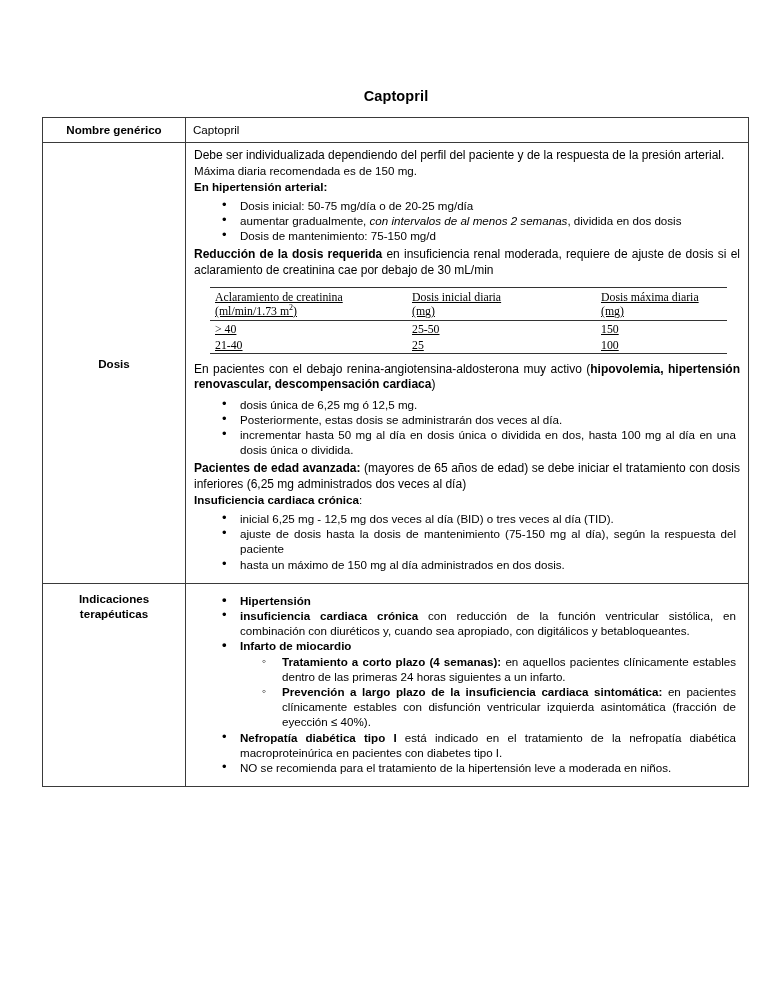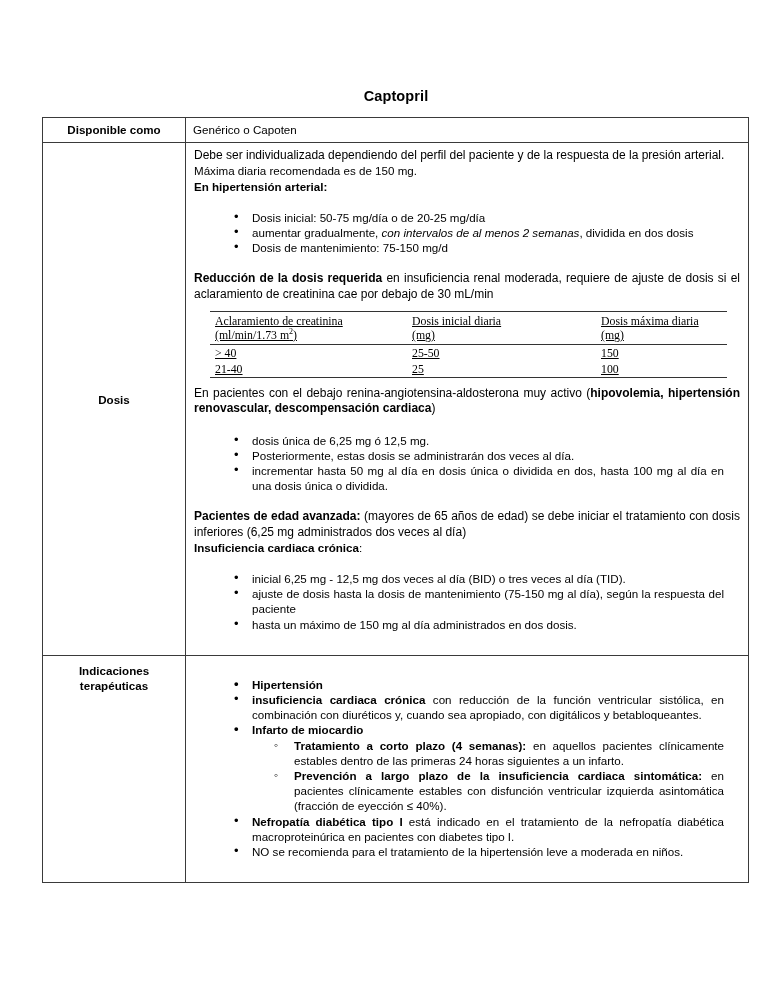--- a/index.html
+++ b/index.html
@@ -84,21 +84,21 @@
     line-height: 15.2px;
   }
   p.plain {
     margin: 0;
     text-align: left;
     font-size: 11.6px;
     line-height: 15.2px;
   }
 
   ul.lvl1 {
-    margin: 16px;
+    margin: 4px;
     padding: 0;
     list-style: none;
   }
   ul.lvl1 > li {
     position: relative;
     padding-left: 42px;
     text-align: justify;
     text-justify: inter-word;
     font-size: 11.6px;
     line-height: 15.2px;
@@ -182,29 +182,29 @@
 </head>
 <body>
 
 <div class="page">
 
   <div class="doc-title">Captopril</div>
 
   <table class="main">
     <tbody>
 
-
       <tr>
         <td class="lbl-cell">
-          <div class="lbl-inner">Disponible como</div>
+          <div class="lbl-inner">Nombre genérico</div>
         </td>
         <td class="val-cell">
-          <p class="plain">Genérico o Capoten</p>
+          <p class="plain">Captopril</p>
         </td>
       </tr>
+
 
       <tr>
         <td class="lbl-cell mid">
           <div class="lbl-inner">Dosis</div>
         </td>
         <td class="val-cell big">
 
           <p class="just">Debe ser individualizada dependiendo del perfil del paciente y de la respuesta de la presión arterial.</p>
           <p class="plain">Máxima diaria recomendada es de 150 mg.</p>
           <p class="plain b">En hipertensión arterial:</p>

